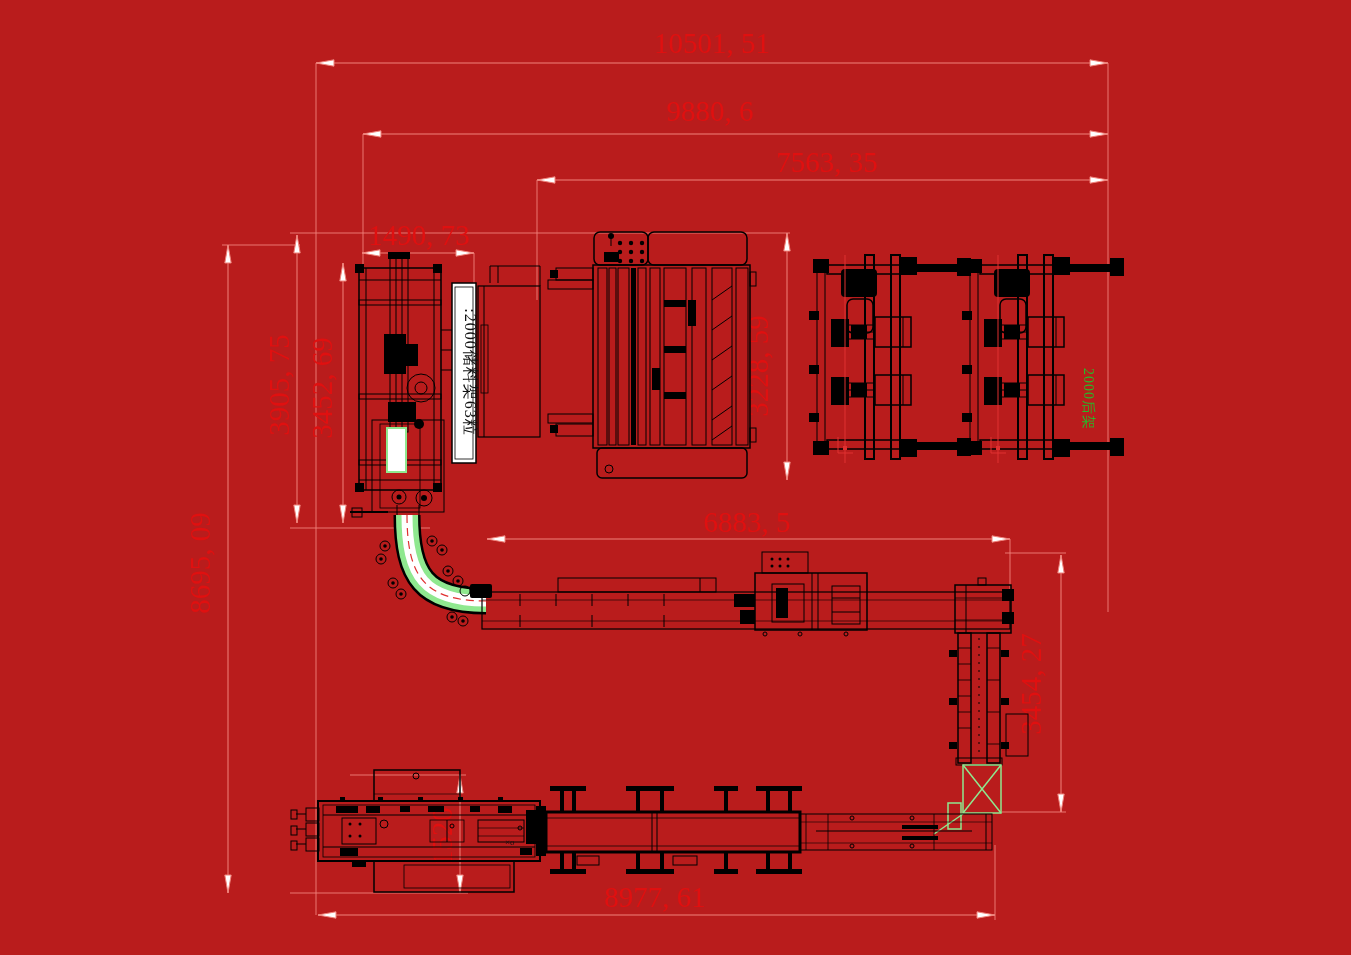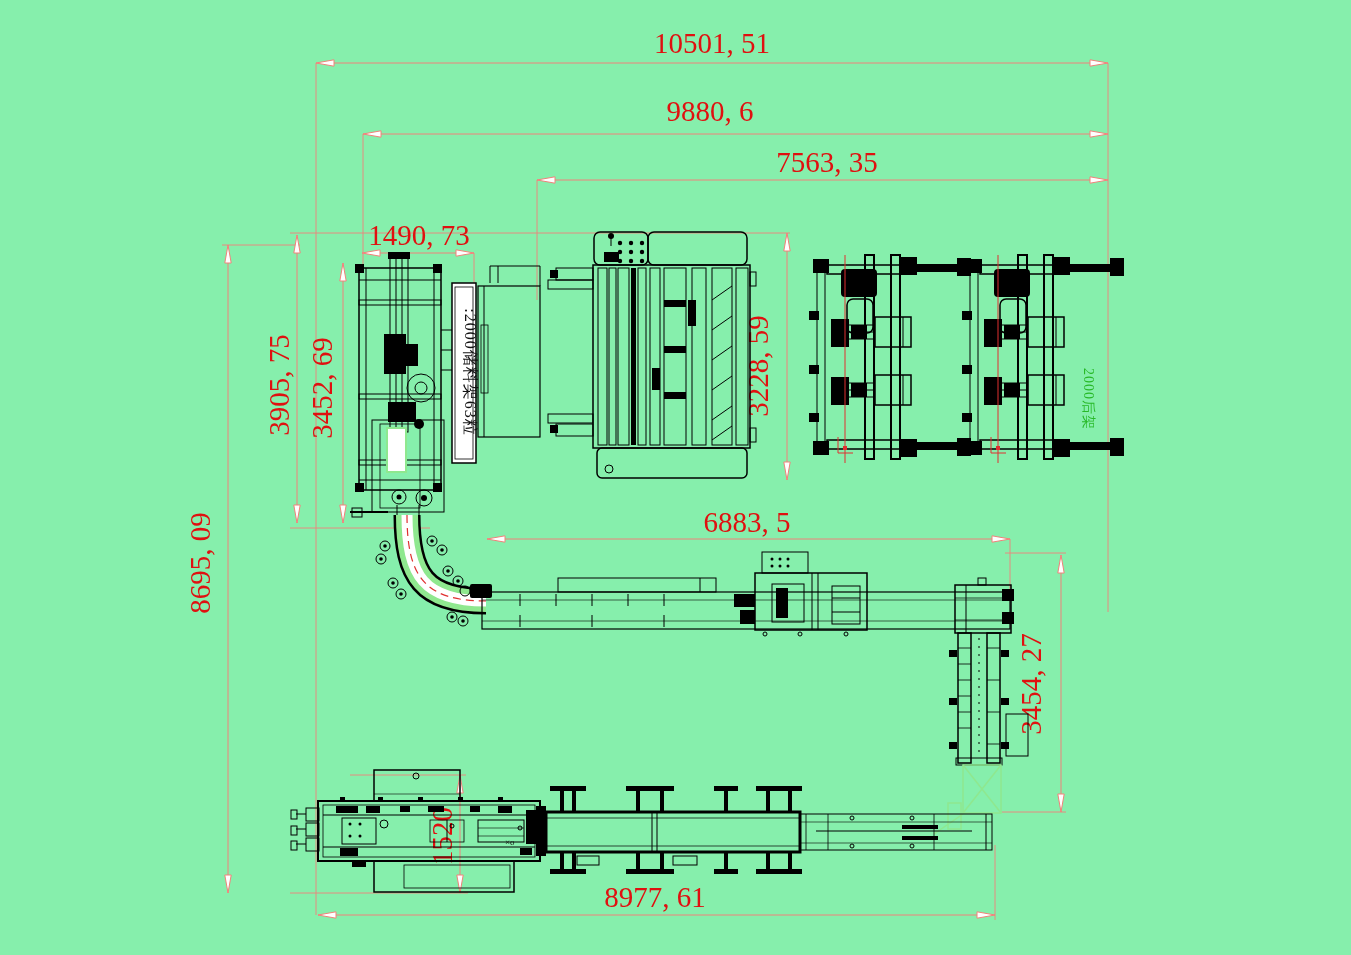--- a/index.html
+++ b/index.html
@@ -1,16 +1,16 @@
 <!DOCTYPE html>
 <html><head>
 <meta charset="utf-8">
 <style>
   html,body{margin:0;padding:0;background:#fff;}
-  .stage{position:relative;width:1351px;height:955px;background:#86efac;overflow:hidden;}
+  .stage{position:relative;width:1351px;height:955px;background:#b91c1c;overflow:hidden;}
   svg{display:block;}
   svg text{font-family:"Liberation Serif", serif;}
   .dimtxt{font-size:29px;fill:#e01010;}
   .cjk{font-size:16px;fill:#111;letter-spacing:1px;}
   .greentxt{font-size:14px;fill:#28b928;letter-spacing:1px;}
   .tinytxt{font-size:9px;fill:#111;}
 </style>
 </head>
 <body>
 

